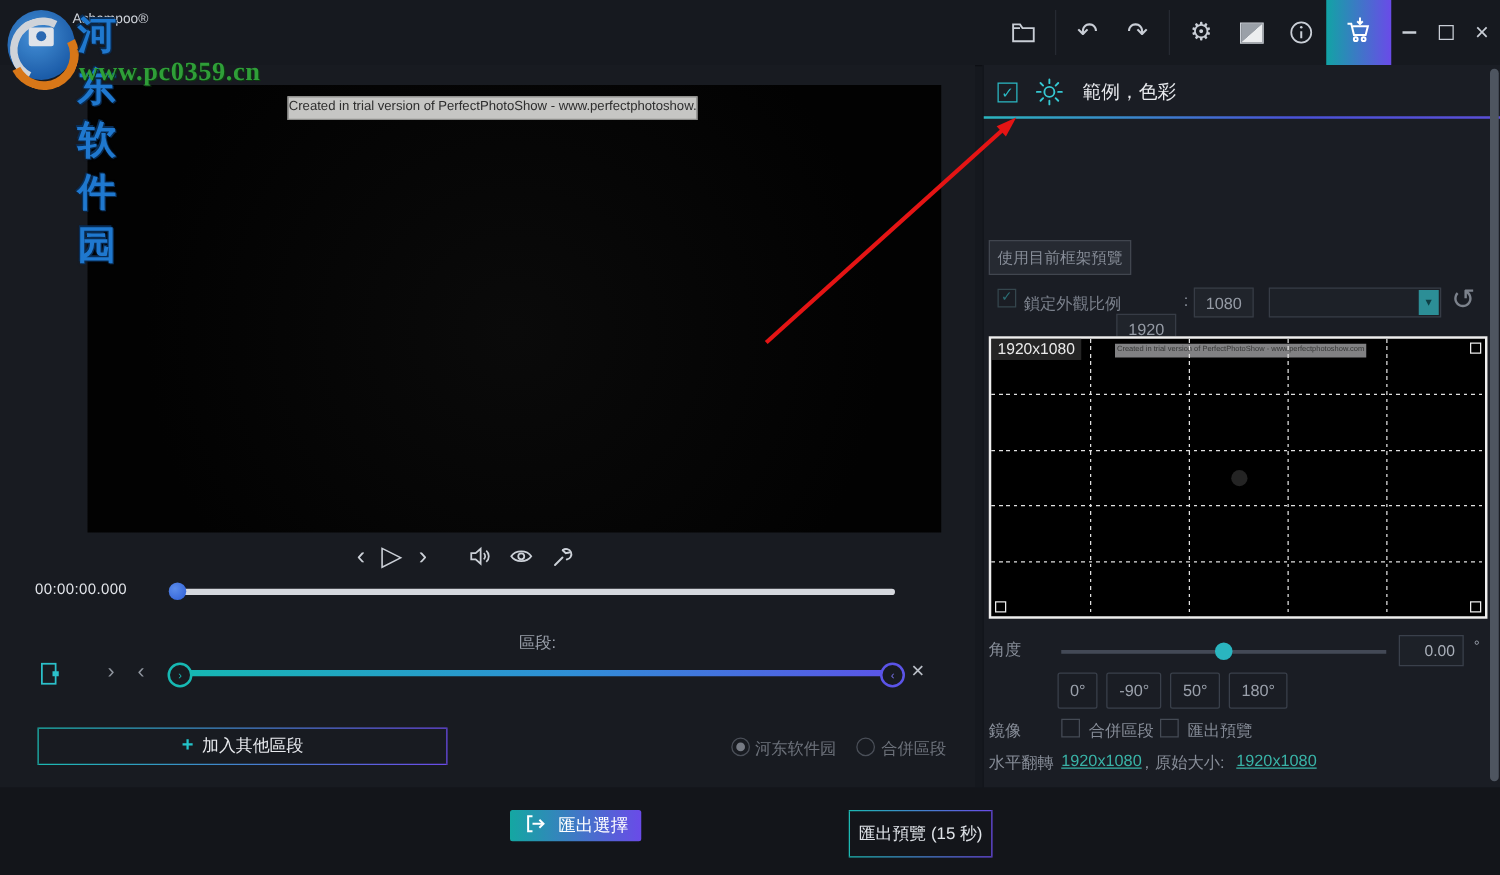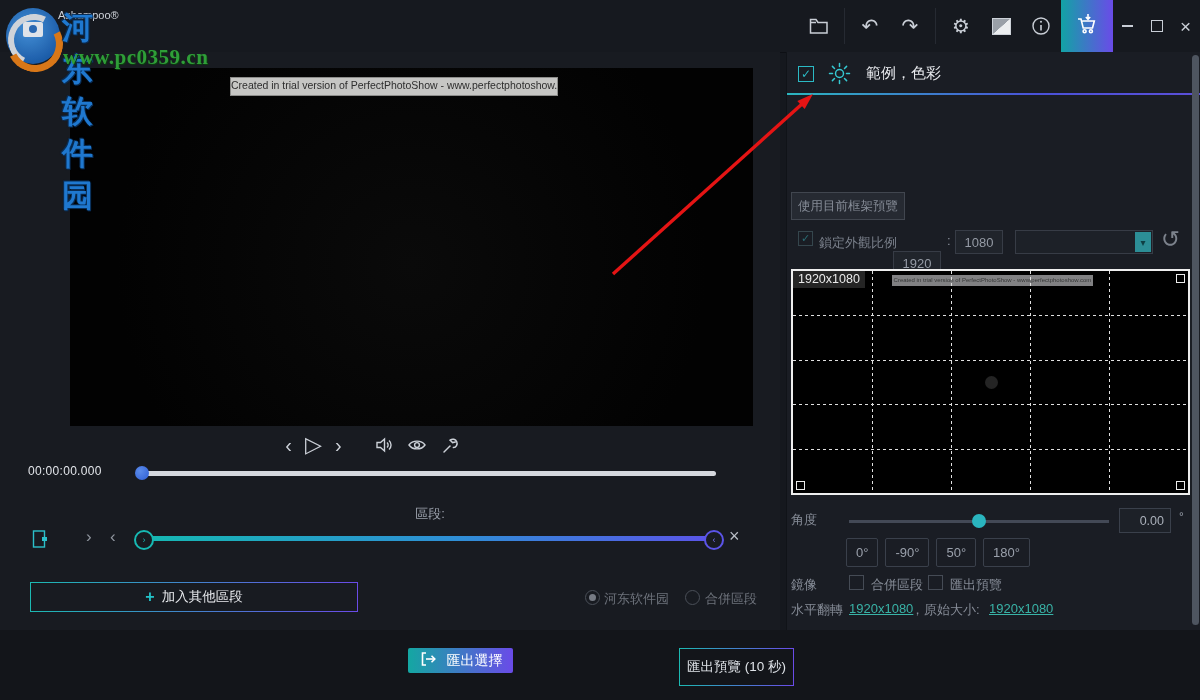--- a/index.html
+++ b/index.html
@@ -346,21 +346,21 @@
       <span>
         <svg width="18" height="18" viewBox="0 0 18 18" fill="none" stroke="#fff" stroke-width="1.6">
           <path d="M7,3 H3.5 V15 H7"></path>
             <path d="M7,9 H15.5"></path>
             <path d="M12.5,5.8 L15.8,9 12.5,12.2"></path>
         </svg>
       </span>
       <span>匯出選擇</span>
     </div>
     <div class="btn-outline" style="left:679px;width:113px">
-      <span>匯出預覽 (10 秒)</span>
+      <span>匯出預覽 (15 秒)</span>
     </div>
   </div>
 
   <svg class="arrow-overlay" width="1200" height="700" viewBox="0 0 1200 700">
     <line x1="613" y1="274" x2="802" y2="104" stroke="#e51414" stroke-width="3.4"></line>
     <polygon points="813,94 804.7,109.1 797.3,100.9" fill="#e51414"></polygon>
   </svg>
 
   <div class="watermark">
     <div class="wm-logo">

